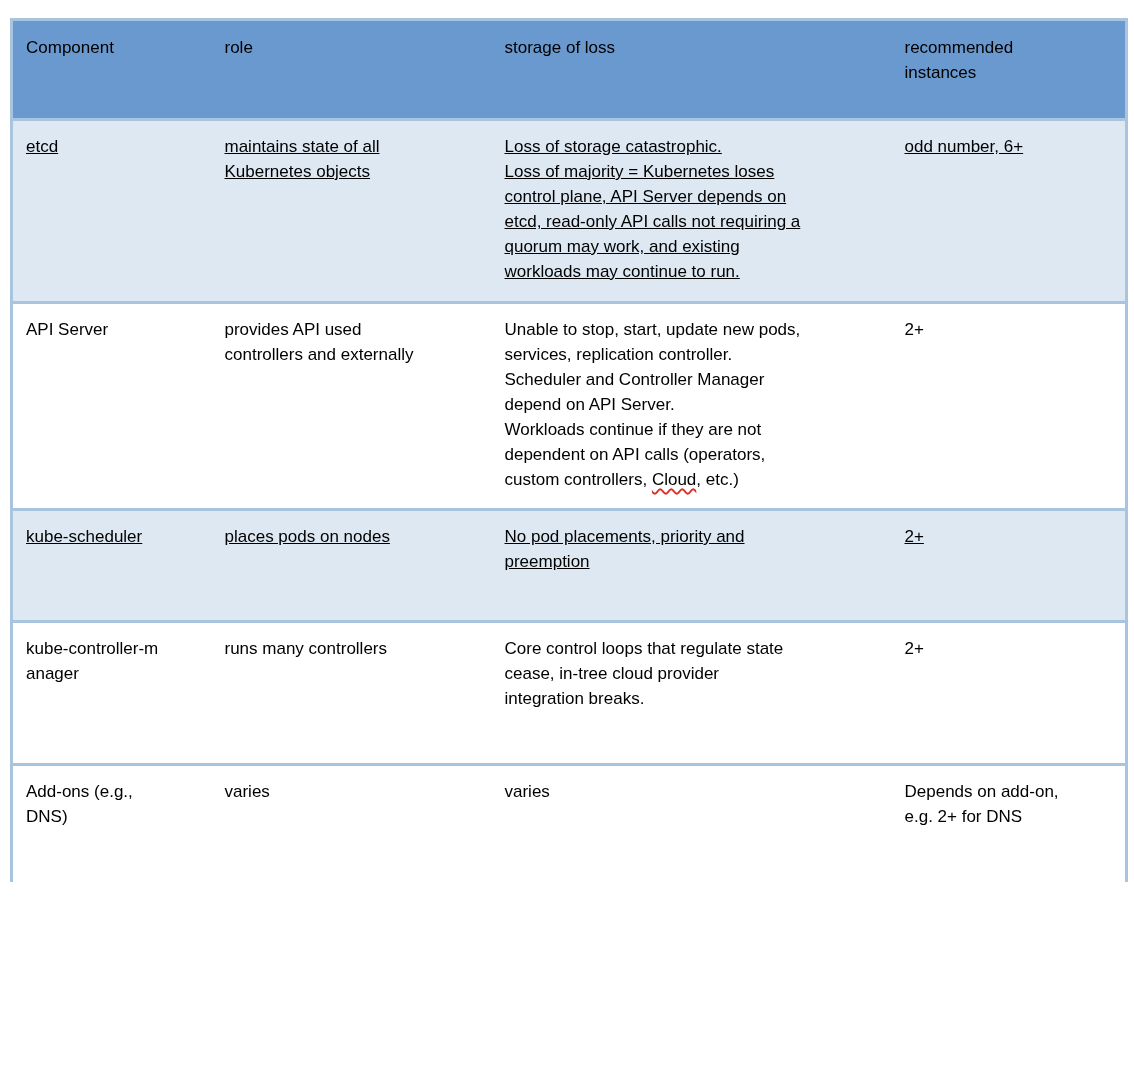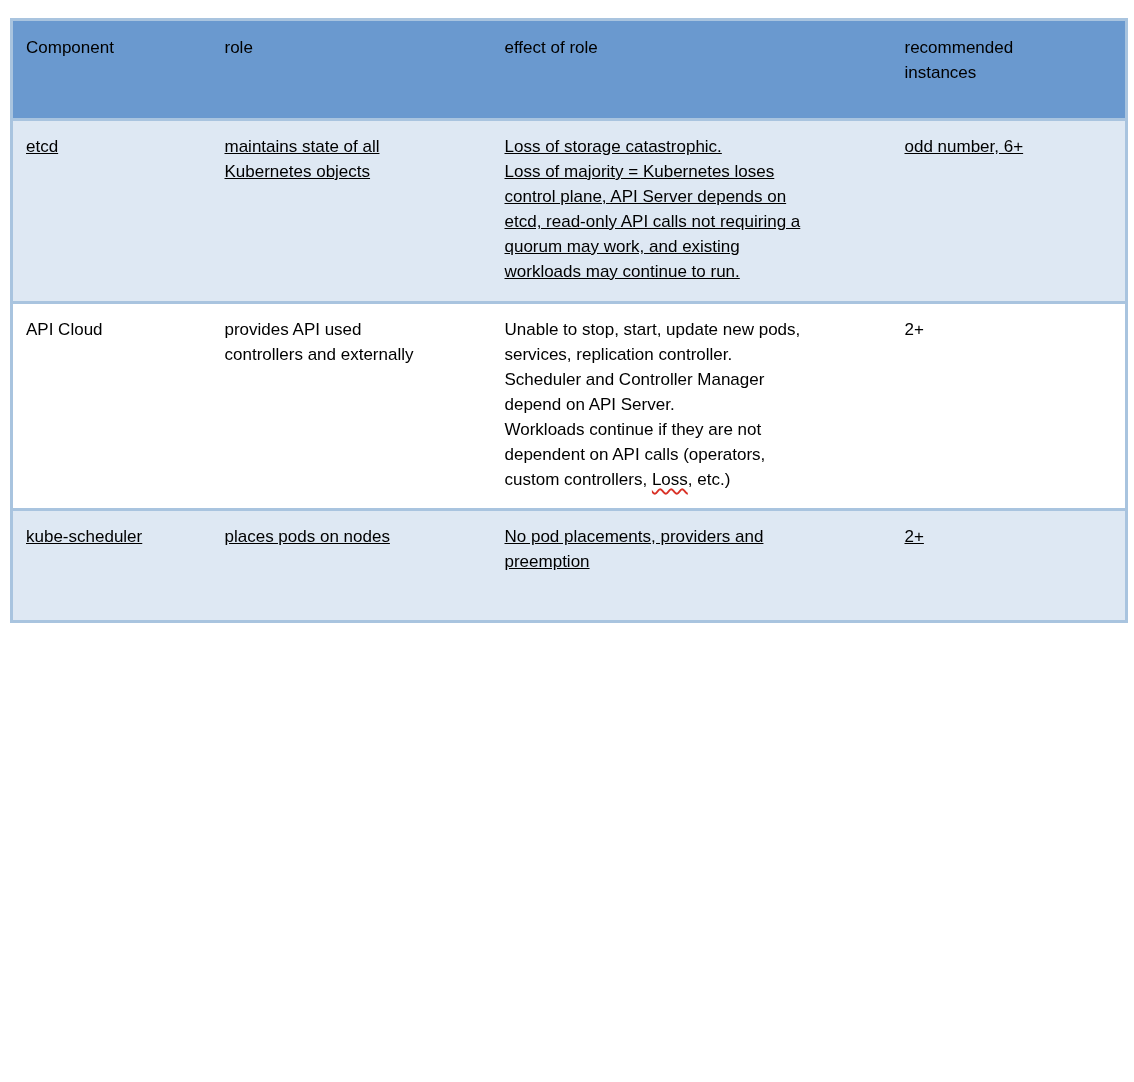--- a/index.html
+++ b/index.html
@@ -77,53 +77,70 @@
     <colgroup>
       <col style="width:200px">
       <col style="width:280px">
       <col style="width:400px">
       <col style="width:235px">
     </colgroup>
     <thead>
       <tr class="r-header">
         <th>Component</th>
         <th>role</th>
-        <th>effect of role</th>
+        <th>storage of loss</th>
         <th>recommended
 instances</th>
       </tr>
     </thead>
     <tbody>
       <tr class="alt r-etcd">
         <td>etcd</td>
         <td>maintains state of all
 Kubernetes objects</td>
         <td>Loss of storage catastrophic.
 Loss of majority = Kubernetes loses
 control plane, API Server depends on
 etcd, read-only API calls not requiring a
 quorum may work, and existing
 workloads may continue to run.</td>
         <td>odd number, 6+</td>
       </tr>
       <tr class="r-api">
-        <td>API Cloud</td>
+        <td>API Server</td>
         <td>provides API used
 controllers and externally</td>
         <td>Unable to stop, start, update new pods,
 services, replication controller.
 Scheduler and Controller Manager
 depend on API Server.
 Workloads continue if they are not
 dependent on API calls (operators,
-custom controllers, <span class="misspell">Loss</span>, etc.)</td>
+custom controllers, <span class="misspell">Cloud</span>, etc.)</td>
         <td>2+</td>
       </tr>
       <tr class="alt r-sched">
         <td>kube-scheduler</td>
         <td>places pods on nodes</td>
-        <td>No pod placements, providers and
+        <td>No pod placements, priority and
 preemption</td>
         <td>2+</td>
+      </tr>
+      <tr class="r-kcm">
+        <td>kube-controller-m
+anager</td>
+        <td>runs many controllers</td>
+        <td>Core control loops that regulate state
+cease, in-tree cloud provider
+integration breaks.</td>
+        <td>2+</td>
+      </tr>
+      <tr class="r-addons">
+        <td>Add-ons (e.g.,
+DNS)</td>
+        <td>varies</td>
+        <td>varies</td>
+        <td>Depends on add-on,
+e.g. 2+ for DNS</td>
       </tr>
     </tbody>
   </table>
 </div>
 
 </body></html>

